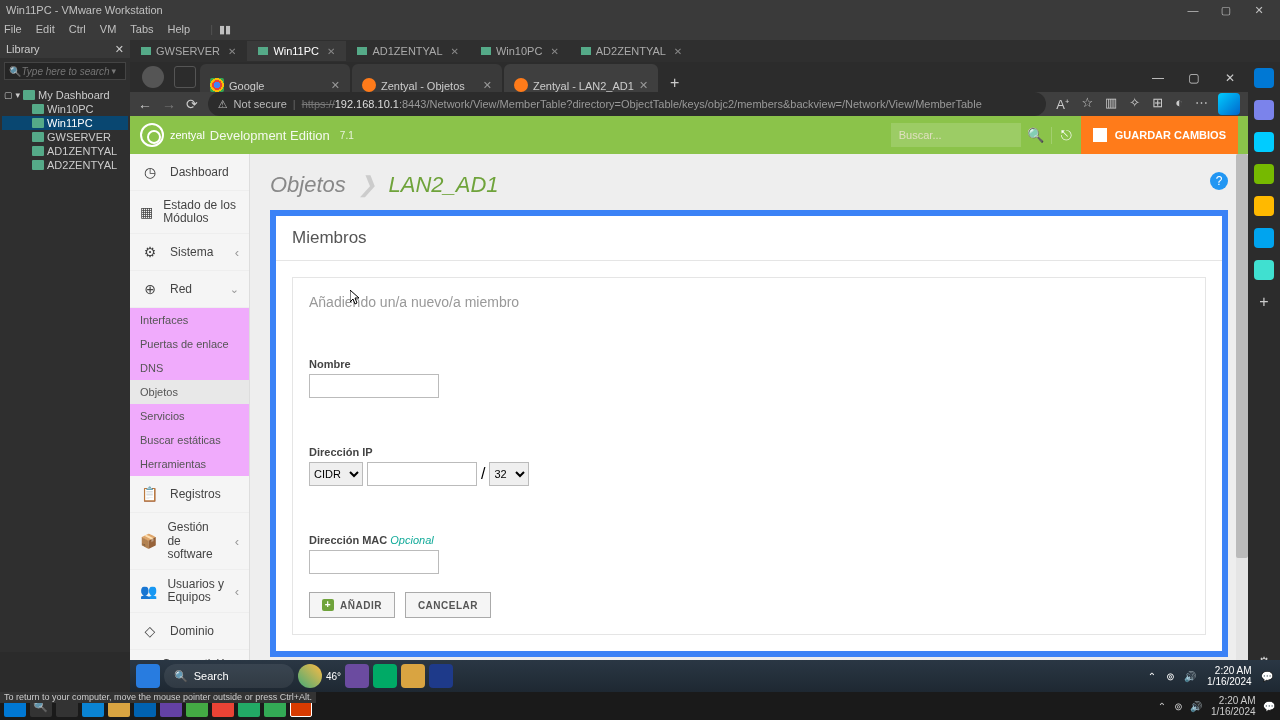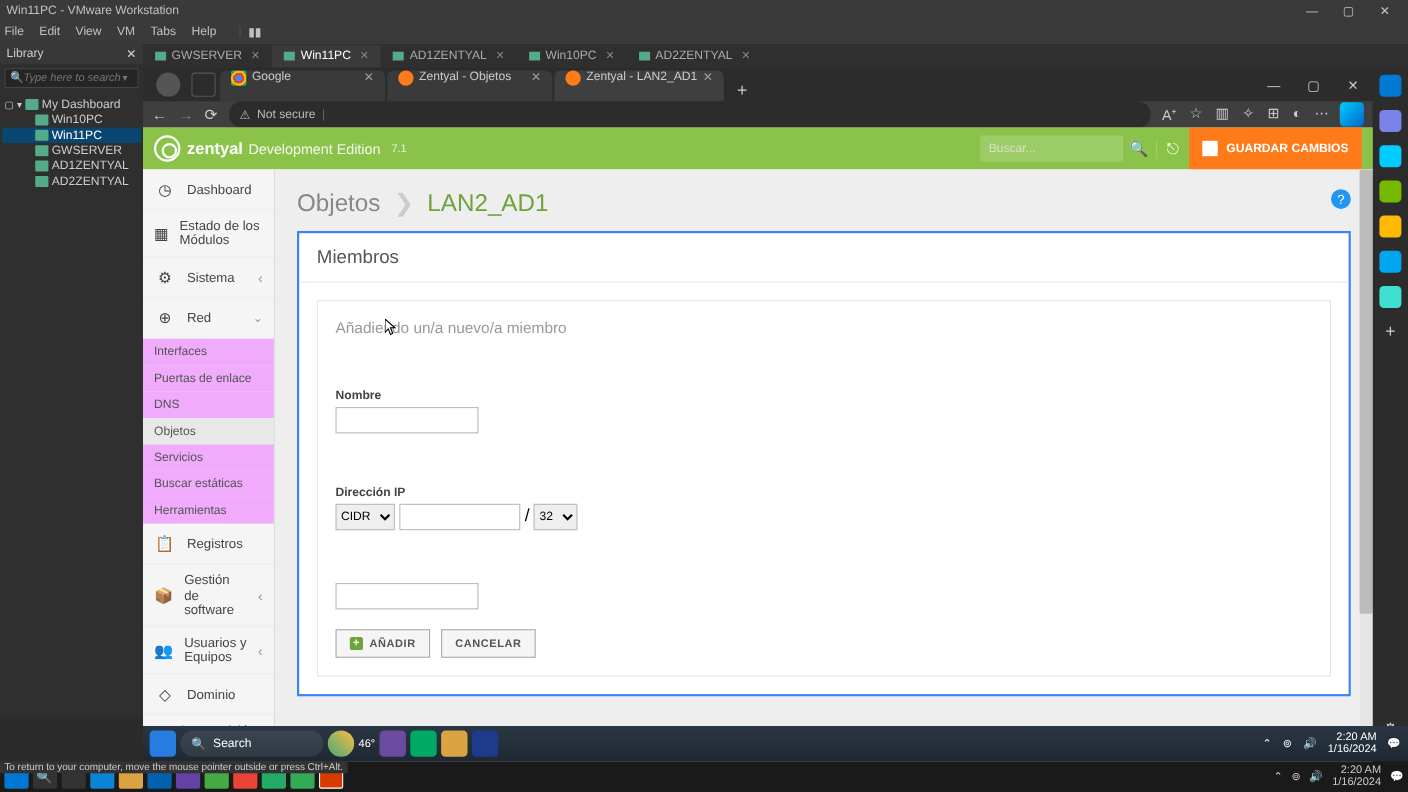--- a/index.html
+++ b/index.html
@@ -29,21 +29,21 @@
 .vm-tab { padding:3px 10px; color:#aaa; display:flex; align-items:center; gap:5px; border:1px solid transparent; }
 .vm-tab.active { background:#3a3a3a; color:#fff; }
 .vm-tab .sq { width:10px; height:8px; background:#5a8; }
 .vm-tab .x { color:#888; font-size:10px; margin-left:3px; }
 
 
 .browser { position:absolute; left:130px; top:62px; right:32px; bottom:48px; background:#2c2c2c; display:flex; flex-direction:column; }
 .br-tabs { height:30px; background:#2c2c2c; display:flex; align-items:flex-end; padding-left:6px; }
 .avatar-sq { width:22px; height:22px; background:#555; border-radius:50%; margin:4px 6px; }
 .sidebar-toggle { width:22px; height:22px; border:1px solid #555; border-radius:3px; margin:4px 4px; }
-.br-tab { height:28px; background:#3a3a3a; border-radius:6px 6px 0 0; min-width:150px; max-width:160px; display:flex; align-items:flex-start; padding:0 10px; color:#ccc; font-size:11px; margin-right:2px; gap:5px; }
+.br-tab { height:28px; background:#3a3a3a; border-radius:6px 6px 0 0; min-width:150px; max-width:160px; display:flex; align-items:flex-end; padding:0 10px; color:#ccc; font-size:11px; margin-right:2px; gap:5px; }
 .br-tab.active { background:#3f3f3f; }
 .br-tab .favicon { width:14px; height:14px; border-radius:2px; }
 .br-tab .g { background:radial-gradient(circle,#4285f4 30%,#ea4335 30% 50%,#fbbc05 50% 70%,#34a853 70%); }
 .br-tab .z { background:#ff7b1a; border-radius:50%; }
 .br-tab .x { margin-left:auto; color:#999; }
 .newtab { color:#ccc; font-size:16px; padding:0 10px; }
 .win-ctrl { margin-left:auto; display:flex; color:#ccc; font-size:12px; }
 .win-ctrl span { width:36px; text-align:center; line-height:28px; }
 .br-addr { height:32px; background:#3f3f3f; display:flex; align-items:center; padding:0 8px; gap:10px; color:#ccc; font-size:12px; }
 .br-addr .nav-icn { font-size:14px; color:#ccc; }
@@ -56,48 +56,48 @@
 
 .edge-side { position:absolute; right:0; top:62px; width:32px; bottom:48px; background:#2c2c2c; display:flex; flex-direction:column; align-items:center; padding-top:6px; gap:12px; }
 .edge-side .eic { width:20px; height:20px; border-radius:4px; }
 .eic.e1{background:#0078d4}.eic.e2{background:#7b83eb}.eic.e3{background:#0cf}.eic.e4{background:#76b900}.eic.e5{background:#ffb900}.eic.e6{background:#00a4ef}.eic.e7{background:#40e0d0}.eic.plus{color:#ccc;font-size:16px;text-align:center;line-height:20px}.eic.gear{color:#ccc;font-size:14px;text-align:center;line-height:20px}
 
 
 .page { flex:1; background:#eee; display:flex; flex-direction:column; position:relative; }
 .z-top { height:38px; background:#8bc34a; display:flex; align-items:center; padding:0 10px; color:#fff; }
 .z-logo { width:24px; height:24px; border:2px solid #fff; border-radius:50%; position:relative; margin-right:6px; }
 .z-logo::before{content:"";position:absolute;width:10px;height:10px;border:2px solid #fff;border-radius:50%;left:5px;top:5px;}
-.z-brand-main { font-size:15px; font-weight:bold; }
+.z-brand-main { font-size:11px; font-weight:normal; }
 .z-brand-sub { font-size:13px; margin-left:5px; opacity:.9; }
 .z-ver { font-size:10px; margin-left:10px; opacity:.8; }
 .z-spacer { flex:1; }
 .z-search { background:rgba(255,255,255,.15); height:24px; width:130px; border:none; padding:0 8px; color:#fff; font-size:11px; }
 .z-search::placeholder{color:#e0e0c0}
 .z-sicon { width:30px; text-align:center; font-size:14px; }
 .z-logout { width:30px; text-align:center; font-size:14px; border-left:1px solid rgba(255,255,255,.2); }
 .z-save { background:#ff7b1a; height:38px; display:flex; align-items:center; padding:12px 12px; font-size:11px; font-weight:bold; gap:8px; }
 .z-save .disk { width:14px; height:14px; background:#fff; }
 
 .z-body { flex:1; display:flex; background:#eee; overflow:hidden; }
 .z-side { width:120px; background:#f5f5f5; border-right:1px solid #ddd; font-size:12px; color:#444; overflow-y:auto; }
 .z-item { display:flex; align-items:center; padding:8px 10px; gap:10px; border-bottom:1px solid #eee; }
 .z-item.exp::after { content:"‹"; margin-left:auto; color:#999; font-size:13px; }
 .z-item.open::after { content:"⌄"; margin-left:auto; color:#999; font-size:11px; }
 .z-icn { width:20px; height:20px; display:inline-flex; align-items:center; justify-content:center; font-size:14px; }
 .z-sub { padding:6px 10px 6px 10px; font-size:11px; color:#555; background:#f0abfc; }
 .z-sub.sel { background:#e8e8e8; font-weight:500; }
 
 .z-main { flex:1; padding:18px 20px; overflow:auto; position:relative; }
-.breadc { font-size:22px; color:#888; margin-bottom:12px; }
+.breadc { font-size:22px; color:#888; margin-bottom:12px;font-style:italic; }
 .breadc a { color:#888; }
 .breadc .cur { color:#6fa33b; font-weight:500; }
 .breadc .sep { color:#ccc; margin:0 6px; }
 .help { position:absolute; right:20px; top:18px; width:18px; height:18px; background:#2196f3; color:#fff; border-radius:50%; font-size:12px; text-align:center; line-height:18px; }
 
-.panel { background:#fff; border:2px solid #3b82f6; }
+.panel { background:#fff; border:6px solid #3b82f6; }
 .panel-h { padding:12px 16px; font-size:17px; color:#555; border-bottom:1px solid #e5e5e5; }
 .panel-b { padding:16px; }
 .form-box { border:1px solid #e5e5e5; padding:16px; }
 .form-title { color:#999; font-size:14px; margin-bottom:16px; }
 .fld-lbl { font-size:11px; font-weight:bold; color:#444; margin-bottom:4px; display:block; }
 .fld-lbl .opt { color:#1a9; font-style:italic; font-weight:normal; }
 .txt-in { height:24px; border:1px solid #bbb; padding:0 4px; font-size:12px; }
 .sel-in { height:24px; border:1px solid #bbb; font-size:11px; background:#efefef; }
 .fld-row { margin-bottom:14px;margin-top:48px; }
 .ip-row { display:flex; align-items:center; gap:4px; }
@@ -129,21 +129,21 @@
   <span>Win11PC - VMware Workstation</span>
   <span class="vm-title-right">
     <span>—</span>
     <span>▢</span>
     <span>✕</span>
   </span>
 </div>
 <div class="vm-menu">
   <span>File</span>
   <span>Edit</span>
-  <span>View</span>
+  <span>Ctrl</span>
   <span>VM</span>
   <span>Tabs</span>
   <span>Help</span>
   <span style="margin:0 6px;color:#555">|</span>
   <span class="pause">▮▮</span>
 </div>
 <div class="vm-tool">
   <div class="tbtn"></div>
   <div class="tbtn"></div>
   <div class="tbtn"></div>
@@ -254,20 +254,21 @@
     </div>
   </div>
   <div class="br-addr">
     <span class="nav-icn">←</span>
     <span class="nav-icn" style="opacity:.4">→</span>
     <span class="nav-icn">⟳</span>
     <div class="addr-box">
       <span>⚠</span>
       <span>Not secure</span>
       <span style="color:#666">|</span>
+      <span class="url"><span style="text-decoration:line-through;color:#777">https://</span><b>192.168.10.1</b><span>:8443/Network/View/MemberTable?directory=ObjectTable/keys/objc2/members&amp;backview=/Network/View/MemberTable</span></span>
     </div>
     <div class="br-icons">
       <span>A⁺</span>
       <span>☆</span>
       <span>▥</span>
       <span>✧</span>
       <span>⊞</span>
       <span>◐</span>
       <span>⋯</span>
     </div>
@@ -360,20 +361,21 @@
               <div class="fld-row">
                 <label class="fld-lbl">Dirección IP</label>
                 <div class="ip-row">
                   <select class="sel-in" style="width:54px"><option>CIDR</option></select>
                   <input class="txt-in" style="width: 110px;">
                   <span>/</span>
                   <select class="sel-in" style="width:40px"><option>32</option></select>
                 </div>
               </div>
               <div class="fld-row">
+                <label class="fld-lbl"><span>Dirección MAC</span> <span class="opt">Opcional</span></label>
                 <input class="txt-in" style="width: 130px;">
               </div>
               <div class="btn-row">
                 <button class="btn add">
                     <span class="plus">+</span>
                     <span>AÑADIR</span>
                   </button>
                 <button class="btn">
                     <span>CANCELAR</span>
                   </button>

